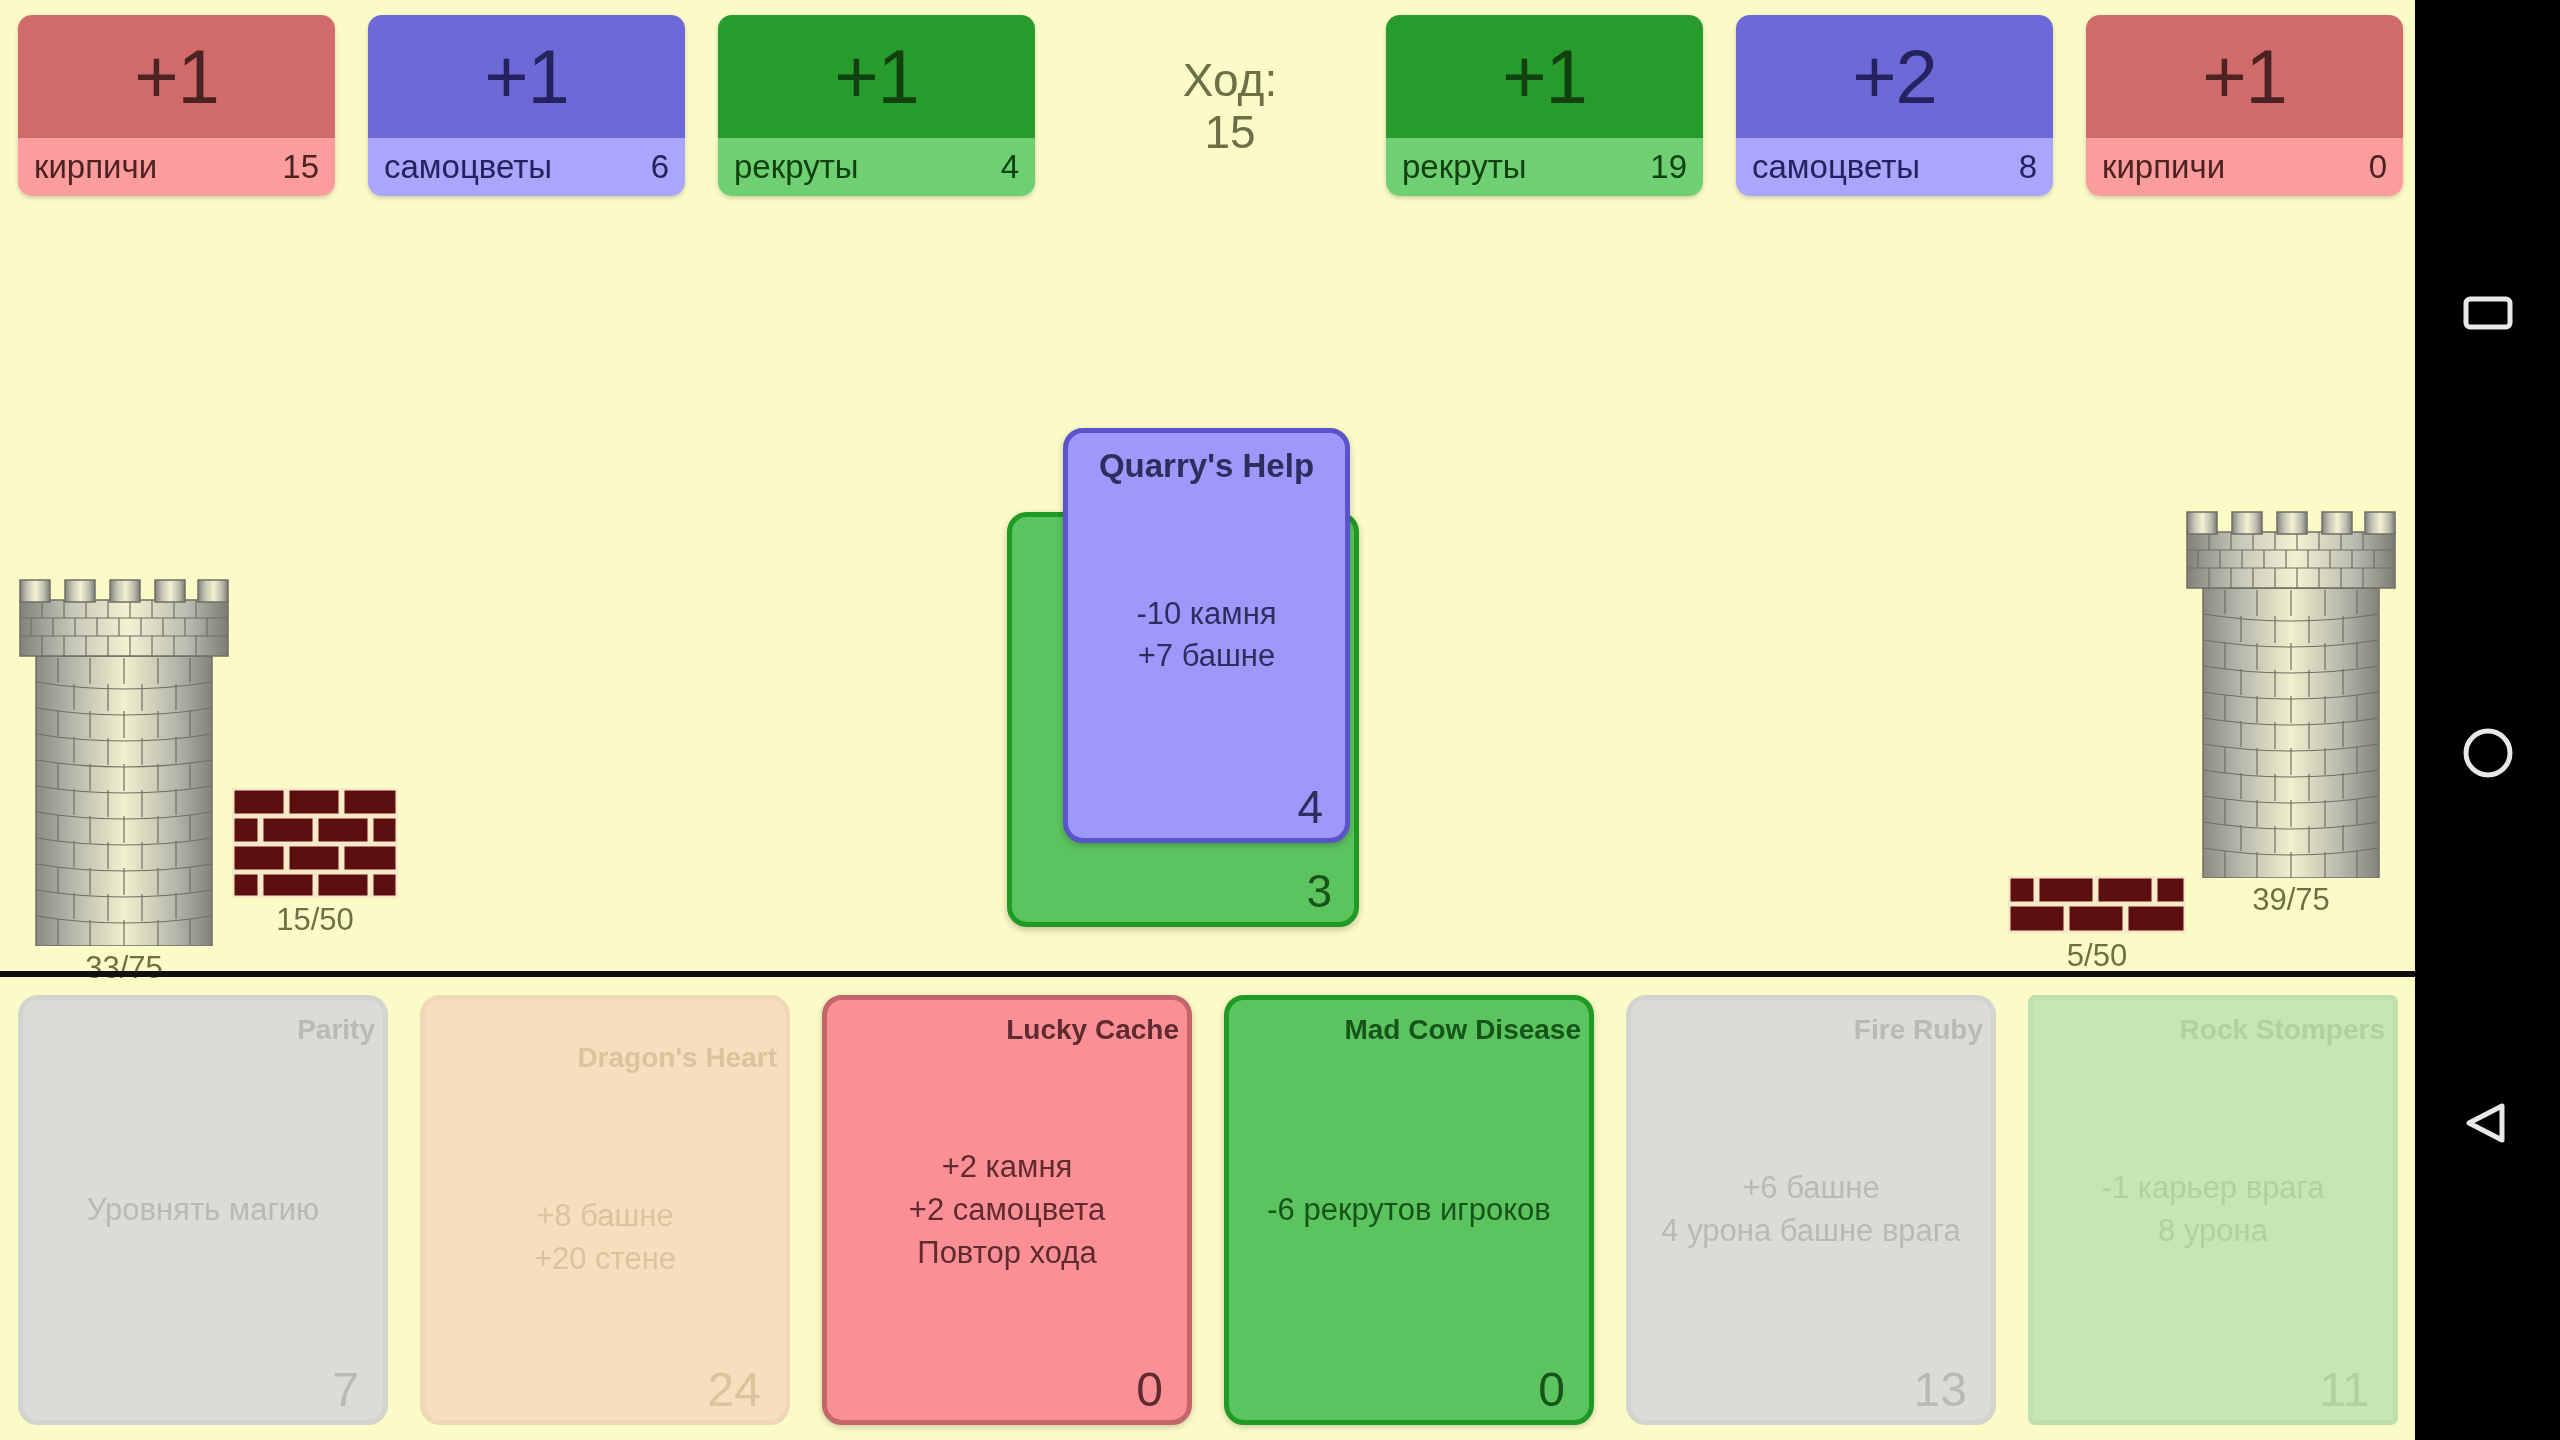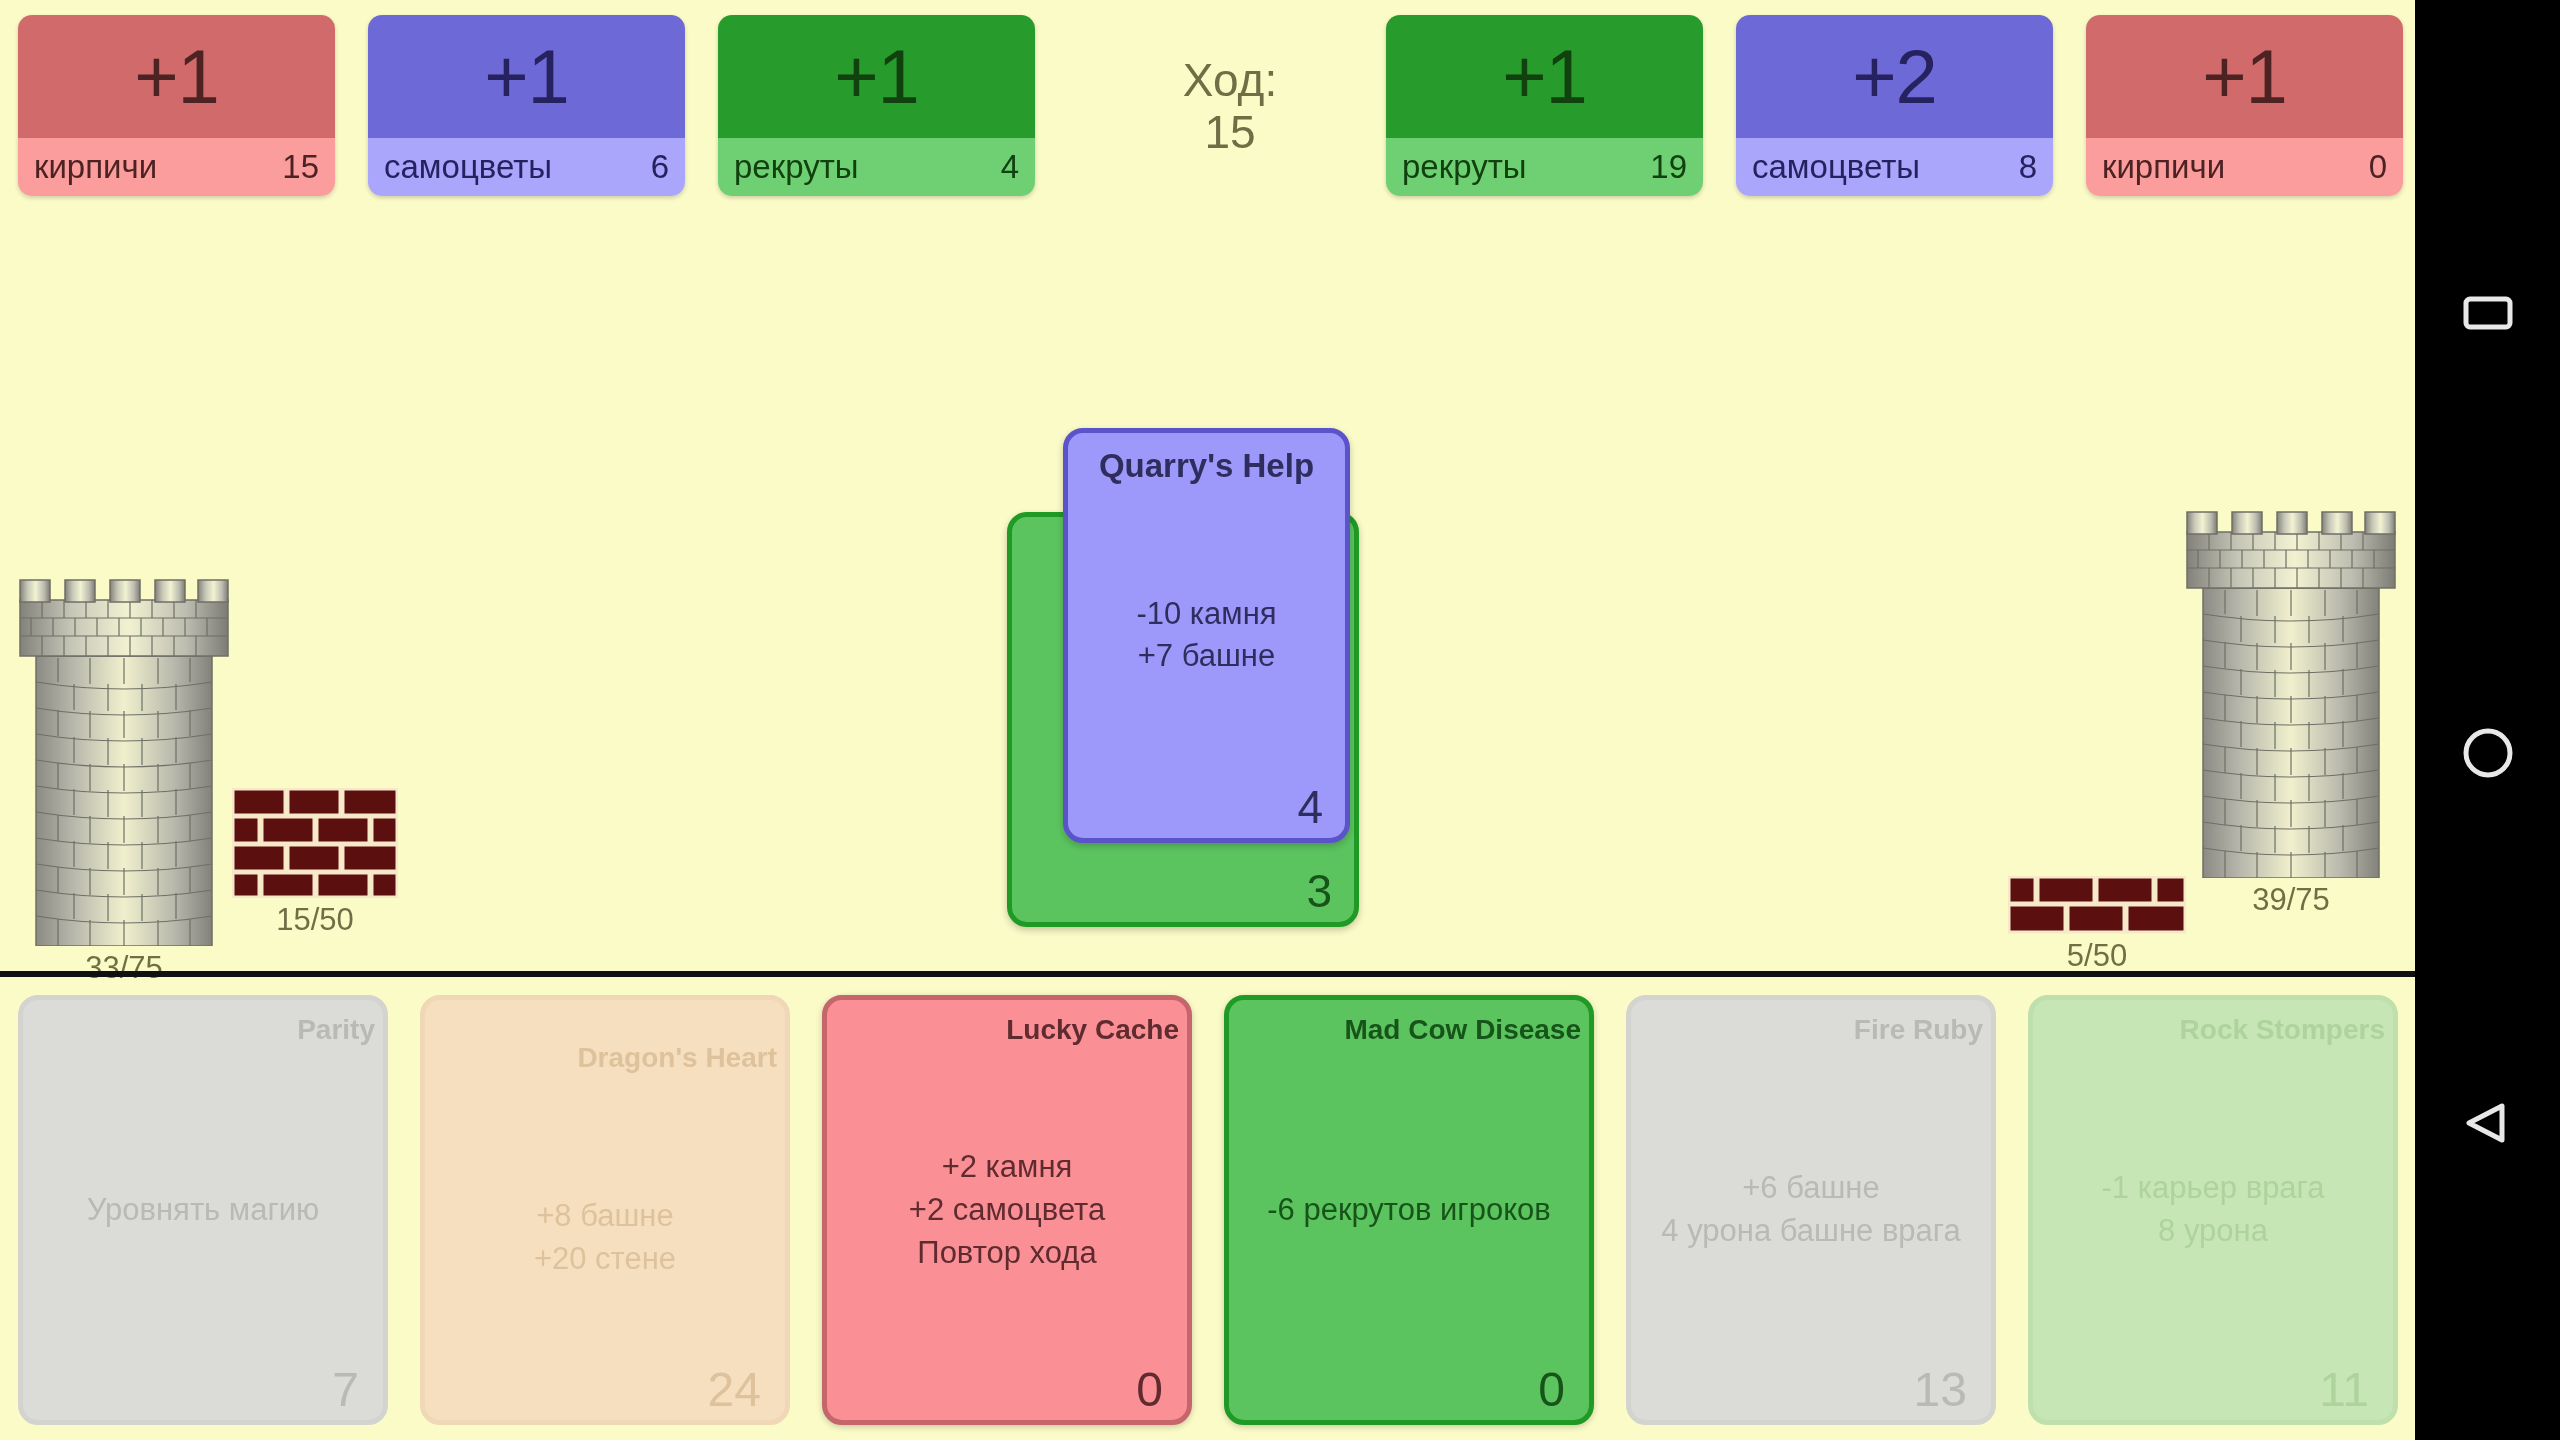--- a/index.html
+++ b/index.html
@@ -146,21 +146,21 @@
 
   .hc-tan   { background: #f6dfbf; border-color: #f0d8b6; }
   .hc-tan .hc-title, .hc-tan .hc-body, .hc-tan .hc-cost { color: #ddc29c; margin-top: 28px; }
 
   .hc-pink  { background: #fa9096; border-color: #c4666c; }
   .hc-pink .hc-title, .hc-pink .hc-body, .hc-pink .hc-cost { color: #5f2b2f; }
 
   .hc-green { background: #5cc45f; border-color: #1f9a24; }
   .hc-green .hc-title, .hc-green .hc-body, .hc-green .hc-cost { color: #17541a; }
 
-  .hc-paleg { background: #c6e6b5; border-color: #bfe0ad; }
+  .hc-paleg { background: #c6e6b5; border-color: #bfe0ad; border-radius: 7px; }
   .hc-paleg .hc-title, .hc-paleg .hc-body, .hc-paleg .hc-cost { color: #aed39c; }
 
   
   #navbar {
     position: absolute; left: 2415px; top: 0; width: 145px; height: 1440px;
     background: #000;
   }
   .nav-btn {
     position: absolute; left: 0; width: 145px; height: 145px;
     display: flex; align-items: center; justify-content: center;

